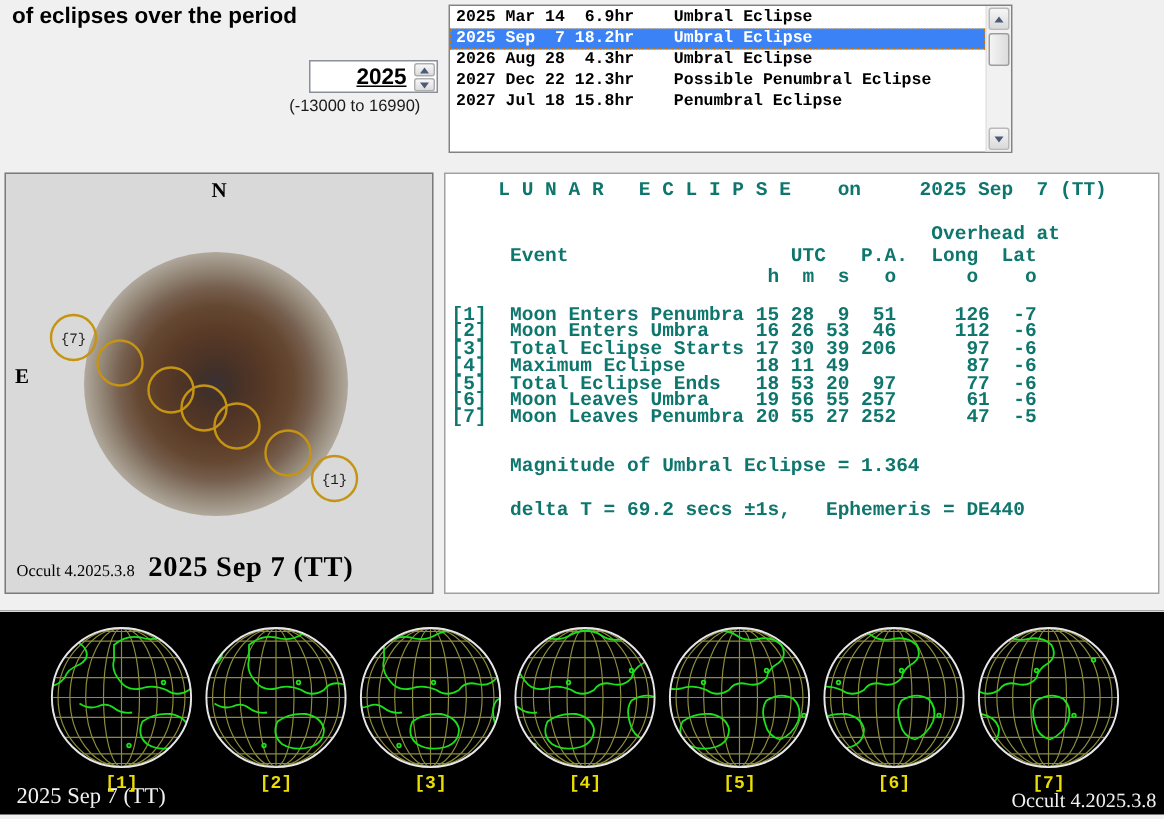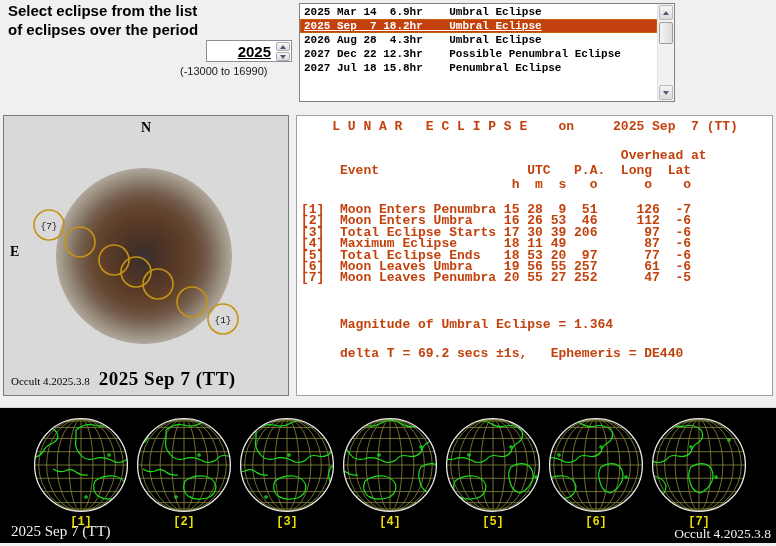--- a/index.html
+++ b/index.html
@@ -15,31 +15,31 @@
   .spinner .value{position:absolute;left:0;top:0;right:17px;bottom:0;
     font-size:15px;font-weight:bold;color:#000;text-align:right;
     padding:2px 3px 0 16px;text-decoration:underline;}
   .spin-btns{position:absolute;right:0;top:0;width:16px;height:20px;}
   .spin-btn{position:absolute;right:1px;width:14px;height:9px;
     background:linear-gradient(#f7f7f7,#dcdcdc);border:1px solid #aeaeae;border-radius:2px;
     display:flex;align-items:center;justify-content:center;}
   .spin-btn.up{top:1px;} .spin-btn.down{top:11px;}
   .tri-up{width:0;height:0;border-left:3px solid transparent;border-right:3px solid transparent;border-bottom:4px solid #4d5a77;}
   .tri-down{width:0;height:0;border-left:3px solid transparent;border-right:3px solid transparent;border-top:4px solid #4d5a77;}
-  .range-hint{position:absolute;left:180px;top:65px;width:113px;text-align:left;
+  .range-hint{position:absolute;left:180px;top:65px;width:113px;text-align:center;
     font-size:11px;color:#1a1a1a;}
 
   
   .listbox{position:absolute;left:299px;top:3px;width:376px;height:99px;
     background:#fff;border:1px solid #828282;}
   .list-rows{position:absolute;left:0;top:1px;right:17px;}
   .list-row{height:14px;line-height:14px;padding-left:4px;white-space:pre;
     font-family:"Liberation Mono","DejaVu Sans Mono",monospace;
     font-size:11px;font-weight:bold;color:#000;}
-  .list-row.selected{background:#c2410c;color:#fff;outline:1px dotted #cf7b00;outline-offset:-1px;text-decoration:underline;}
+  .list-row.selected{background:#3b82f6;color:#fff;outline:1px dotted #cf7b00;outline-offset:-1px;}
   .vscroll{position:absolute;top:0;right:0;width:17px;bottom:0;background:#f1f1f1;border-left:1px solid #e3e3e3;}
   .sbtn{position:absolute;left:1px;right:1px;height:15px;
     background:linear-gradient(#f6f6f6,#dadada);border:1px solid #b9b9b9;border-radius:2px;
     display:flex;align-items:center;justify-content:center;}
   .sbtn.up{top:1px;} .sbtn.down{bottom:1px;}
   .sthumb{position:absolute;left:1px;right:1px;top:18px;height:22px;
     background:linear-gradient(90deg,#f4f4f4,#dcdcdc);border:1px solid #9d9d9d;border-radius:2px;}
 
   
   .diagram{position:absolute;left:3px;top:115px;width:286px;height:281px;
@@ -56,44 +56,43 @@
   .diagram-caption{position:absolute;left:7px;bottom:5px;display:flex;align-items:baseline;
     font-family:"Liberation Serif",serif;color:#000;}
   .diagram-caption .wm{font-size:11px;}
   .diagram-caption .date{font-size:19px;font-weight:bold;margin-left:9px;letter-spacing:.5px;}
 
   
   .report{position:absolute;left:296px;top:115px;width:477px;height:281px;
     background:#fff;border:1px solid #a0a0a0;}
   .report pre{position:absolute;left:0;margin:0;padding:0 0 0 4px;white-space:pre;
     font-family:"Liberation Mono","DejaVu Sans Mono",monospace;
-    font-size:13px;font-weight:bold;color:#c2410c;}
+    font-size:13px;font-weight:bold;color:#0f766e;}
   pre.rep-head{top:4px;line-height:14.5px;}
   pre.rep-events{top:88px;line-height:11.4px;}
-  pre.rep-foot{top:202px;line-height:14.3px;}
+  pre.rep-foot{top:188px;line-height:14.3px;}
 
   
   .globe-strip{position:absolute;left:0;top:407px;width:776px;height:136px;
     background:#000;border-top:1px solid #d8d8d8;}
   .globe{position:absolute;top:9px;width:96px;height:96px;}
   .globe-label{position:absolute;top:107px;width:40px;text-align:center;
     font-family:"Liberation Mono","DejaVu Sans Mono",monospace;
     font-size:12px;font-weight:bold;}
   .strip-date{position:absolute;left:11px;bottom:3px;color:#f2f2f2;
     font-family:"Liberation Serif",serif;font-size:15px;}
   .strip-wm{position:absolute;right:5px;bottom:1px;color:#f2f2f2;
     font-family:"Liberation Serif",serif;font-size:13.5px;}
 </style>
 </head>
 <body>
 
 <div id="stage">
 
   <div class="select-label">
-    <div>Select eclipse from the list</div>
     <div>of eclipses over the period</div>
   </div>
 
   <div class="spinner">
     <div class="value">2025</div>
     <div class="spin-btns">
       <div class="spin-btn up">
           <span class="tri-up"></span>
         </div>
       <div class="spin-btn down">

